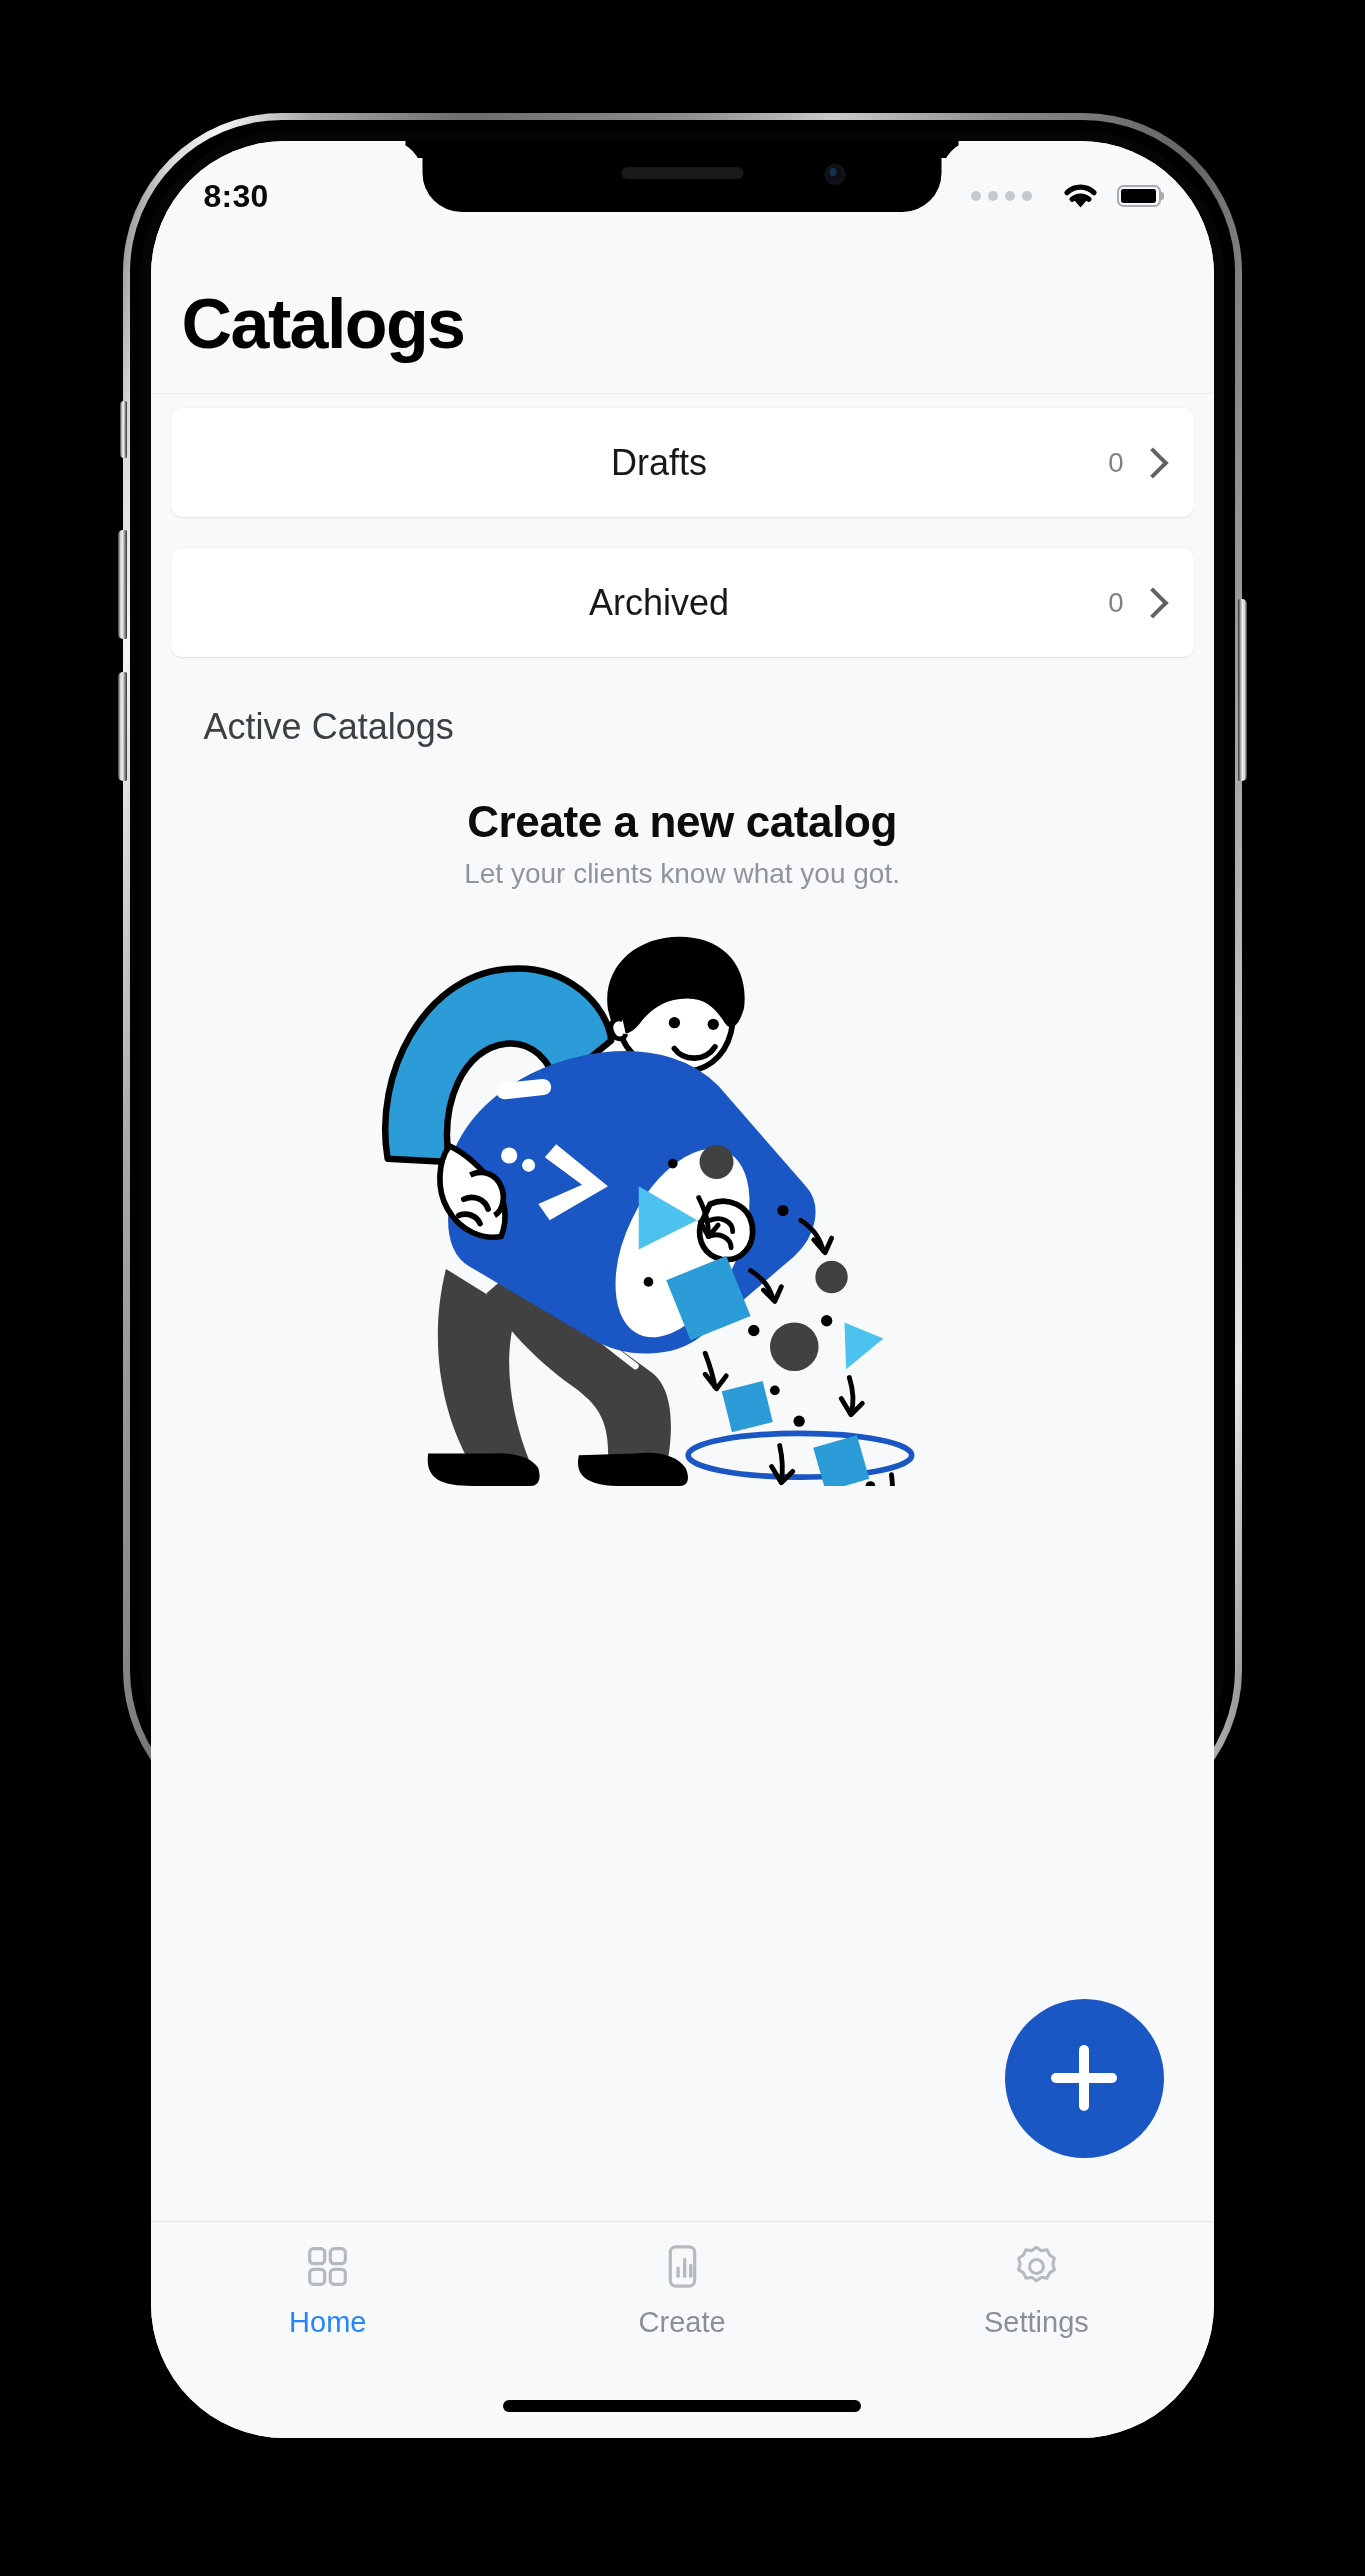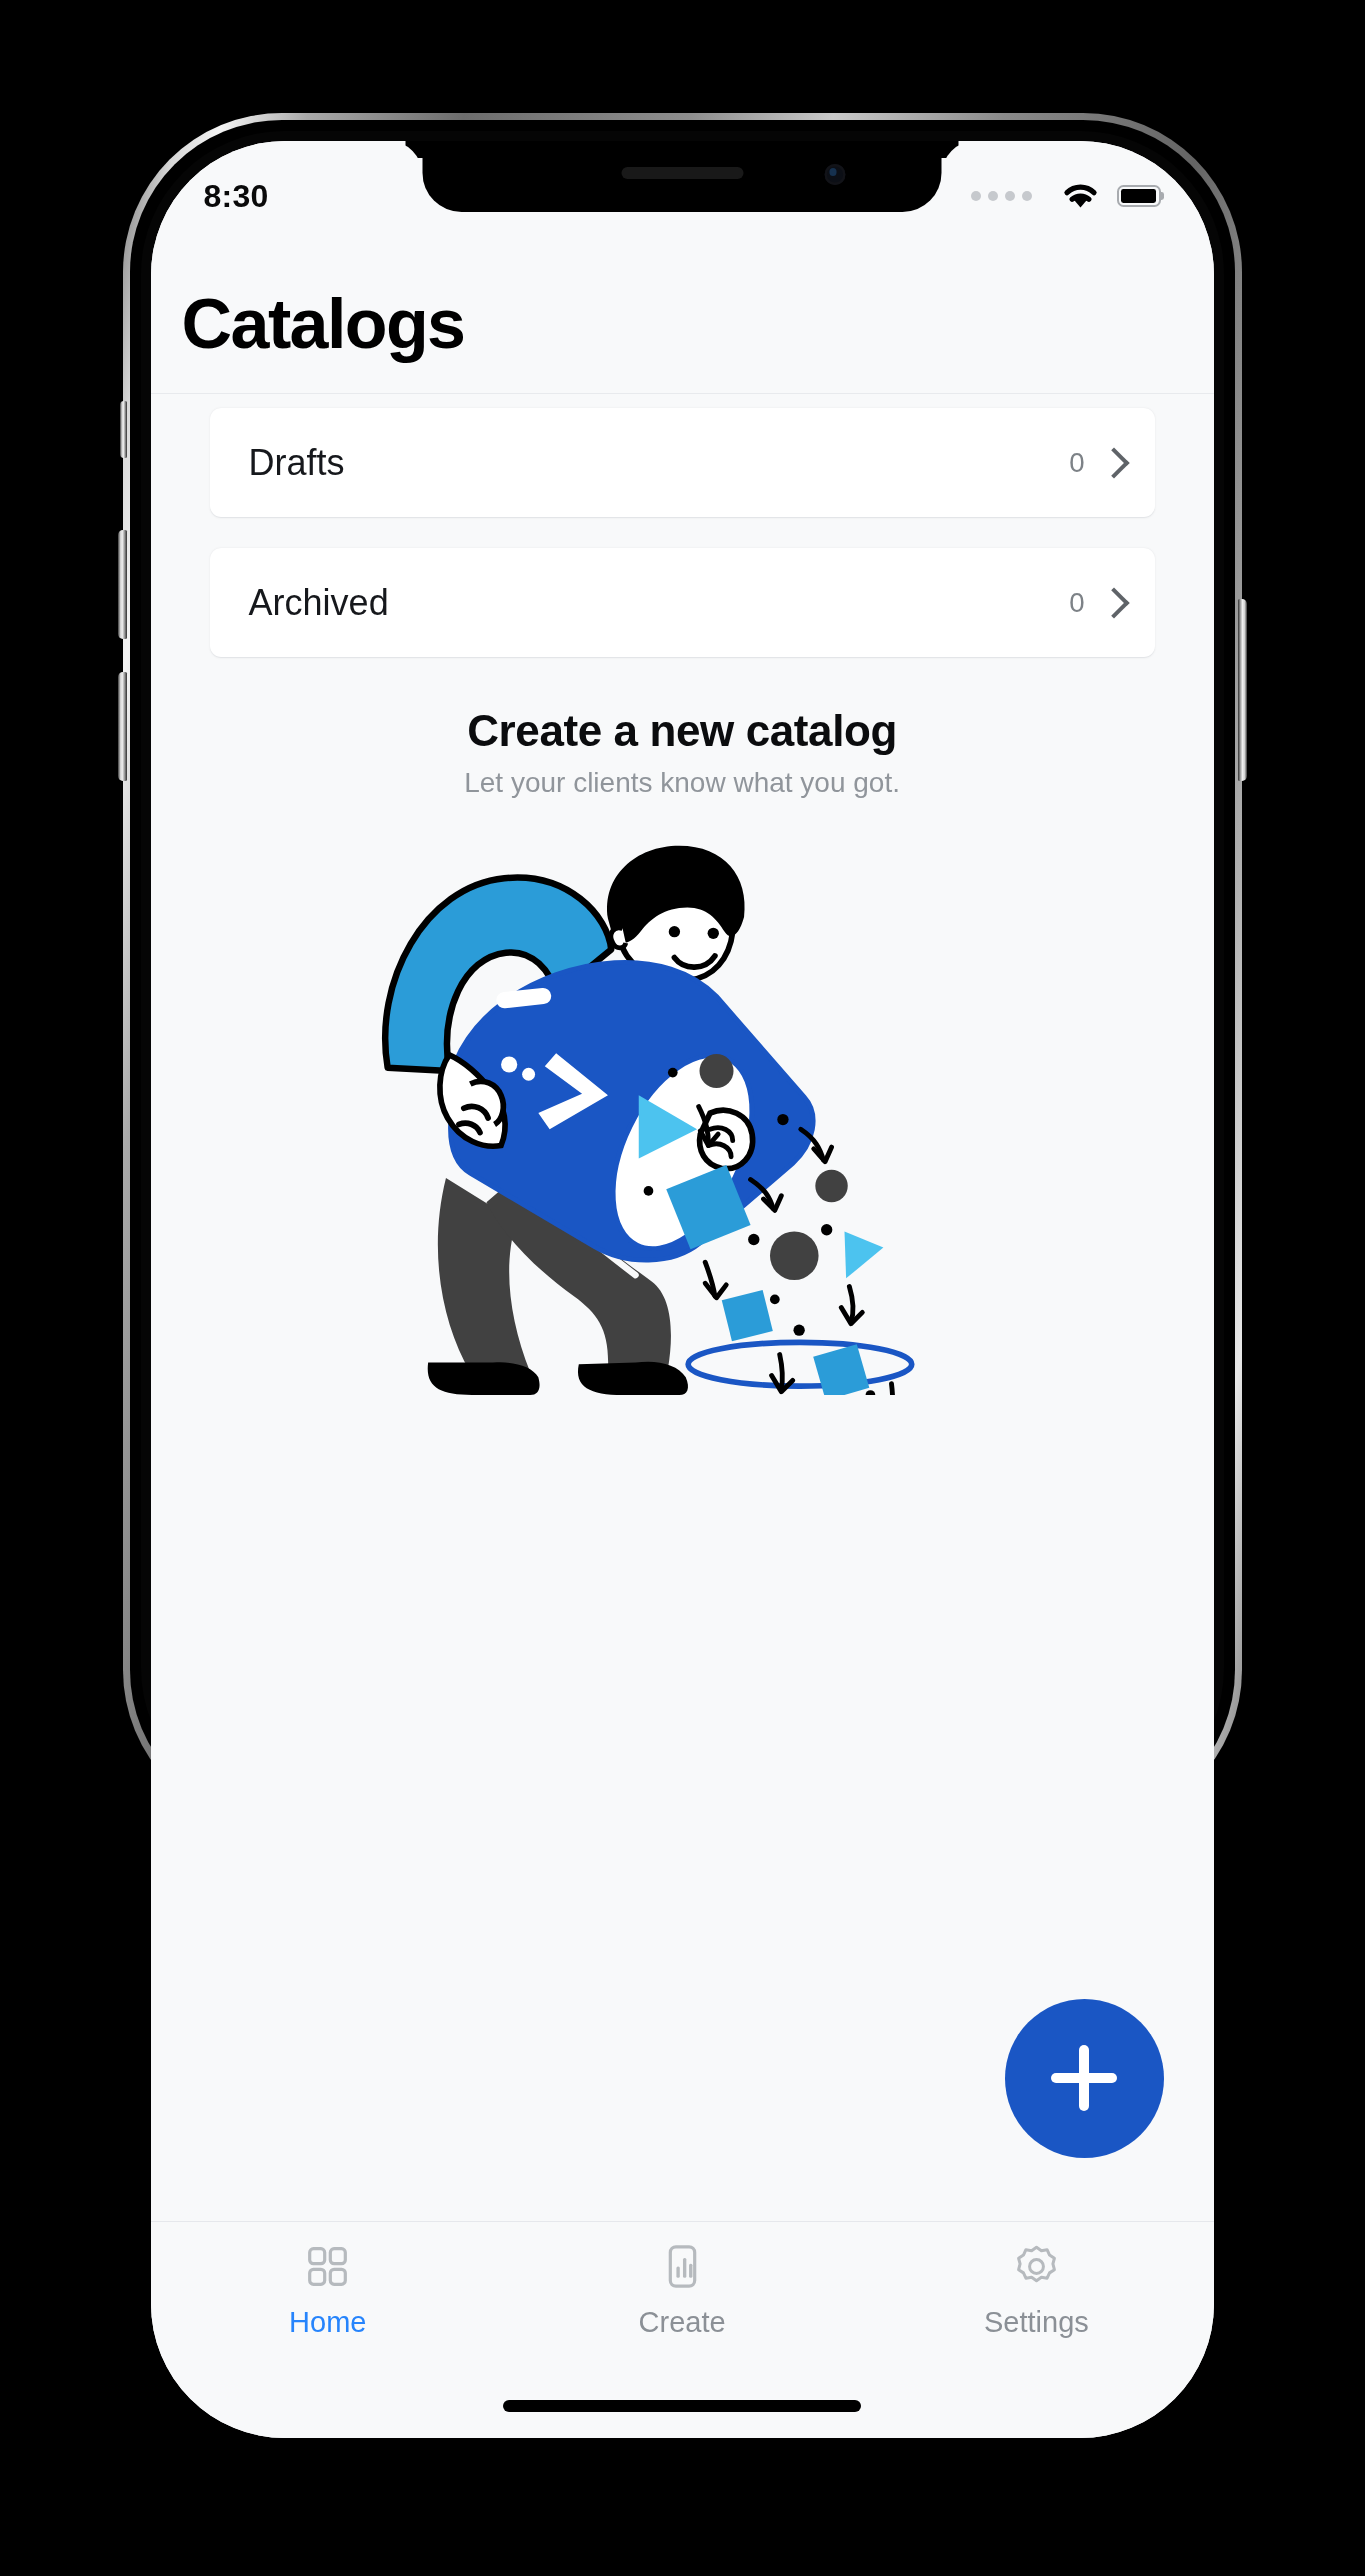--- a/index.html
+++ b/index.html
@@ -220,21 +220,21 @@
 
   
   #content {
     flex: 1 1 auto;
     background: #f8f9fa;
     position: relative;
     overflow: hidden;
     padding-top: 14.6px;
   }
 
-  .card-list { padding: 0 59px; }
+  .card-list { padding: 0 20px; text-align: center; }
 
   .list-card {
     background: #ffffff;
     border-radius: 11.3px;
     height: 109px;
     display: flex;
     align-items: center;
     padding: 0 36px 0 39px;
     box-sizing: border-box;
     box-shadow: 0 0.8px 2.4px rgba(16,24,40,0.07), 0 0.8px 0.8px rgba(16,24,40,0.04);
@@ -414,20 +414,21 @@
           <span class="list-card-count">0</span>
           <span class="chev"></span>
         </div>
         <div class="list-card">
           <span class="list-card-label">Archived</span>
           <span class="list-card-count">0</span>
           <span class="chev"></span>
         </div>
       </div>
 
+      <div id="section-header">Active Catalogs</div>
 
       <div id="empty-state">
         <div id="empty-title">Create a new catalog</div>
         <div id="empty-sub">Let your clients know what you got.</div>
 
         <div id="illustration-wrap">
           <svg width="665" height="567" viewBox="0 0 820 700">
 
             <ellipse cx="555" cy="662" rx="138" ry="27" fill="none" stroke="#1a56c4" stroke-width="7"></ellipse>
 

